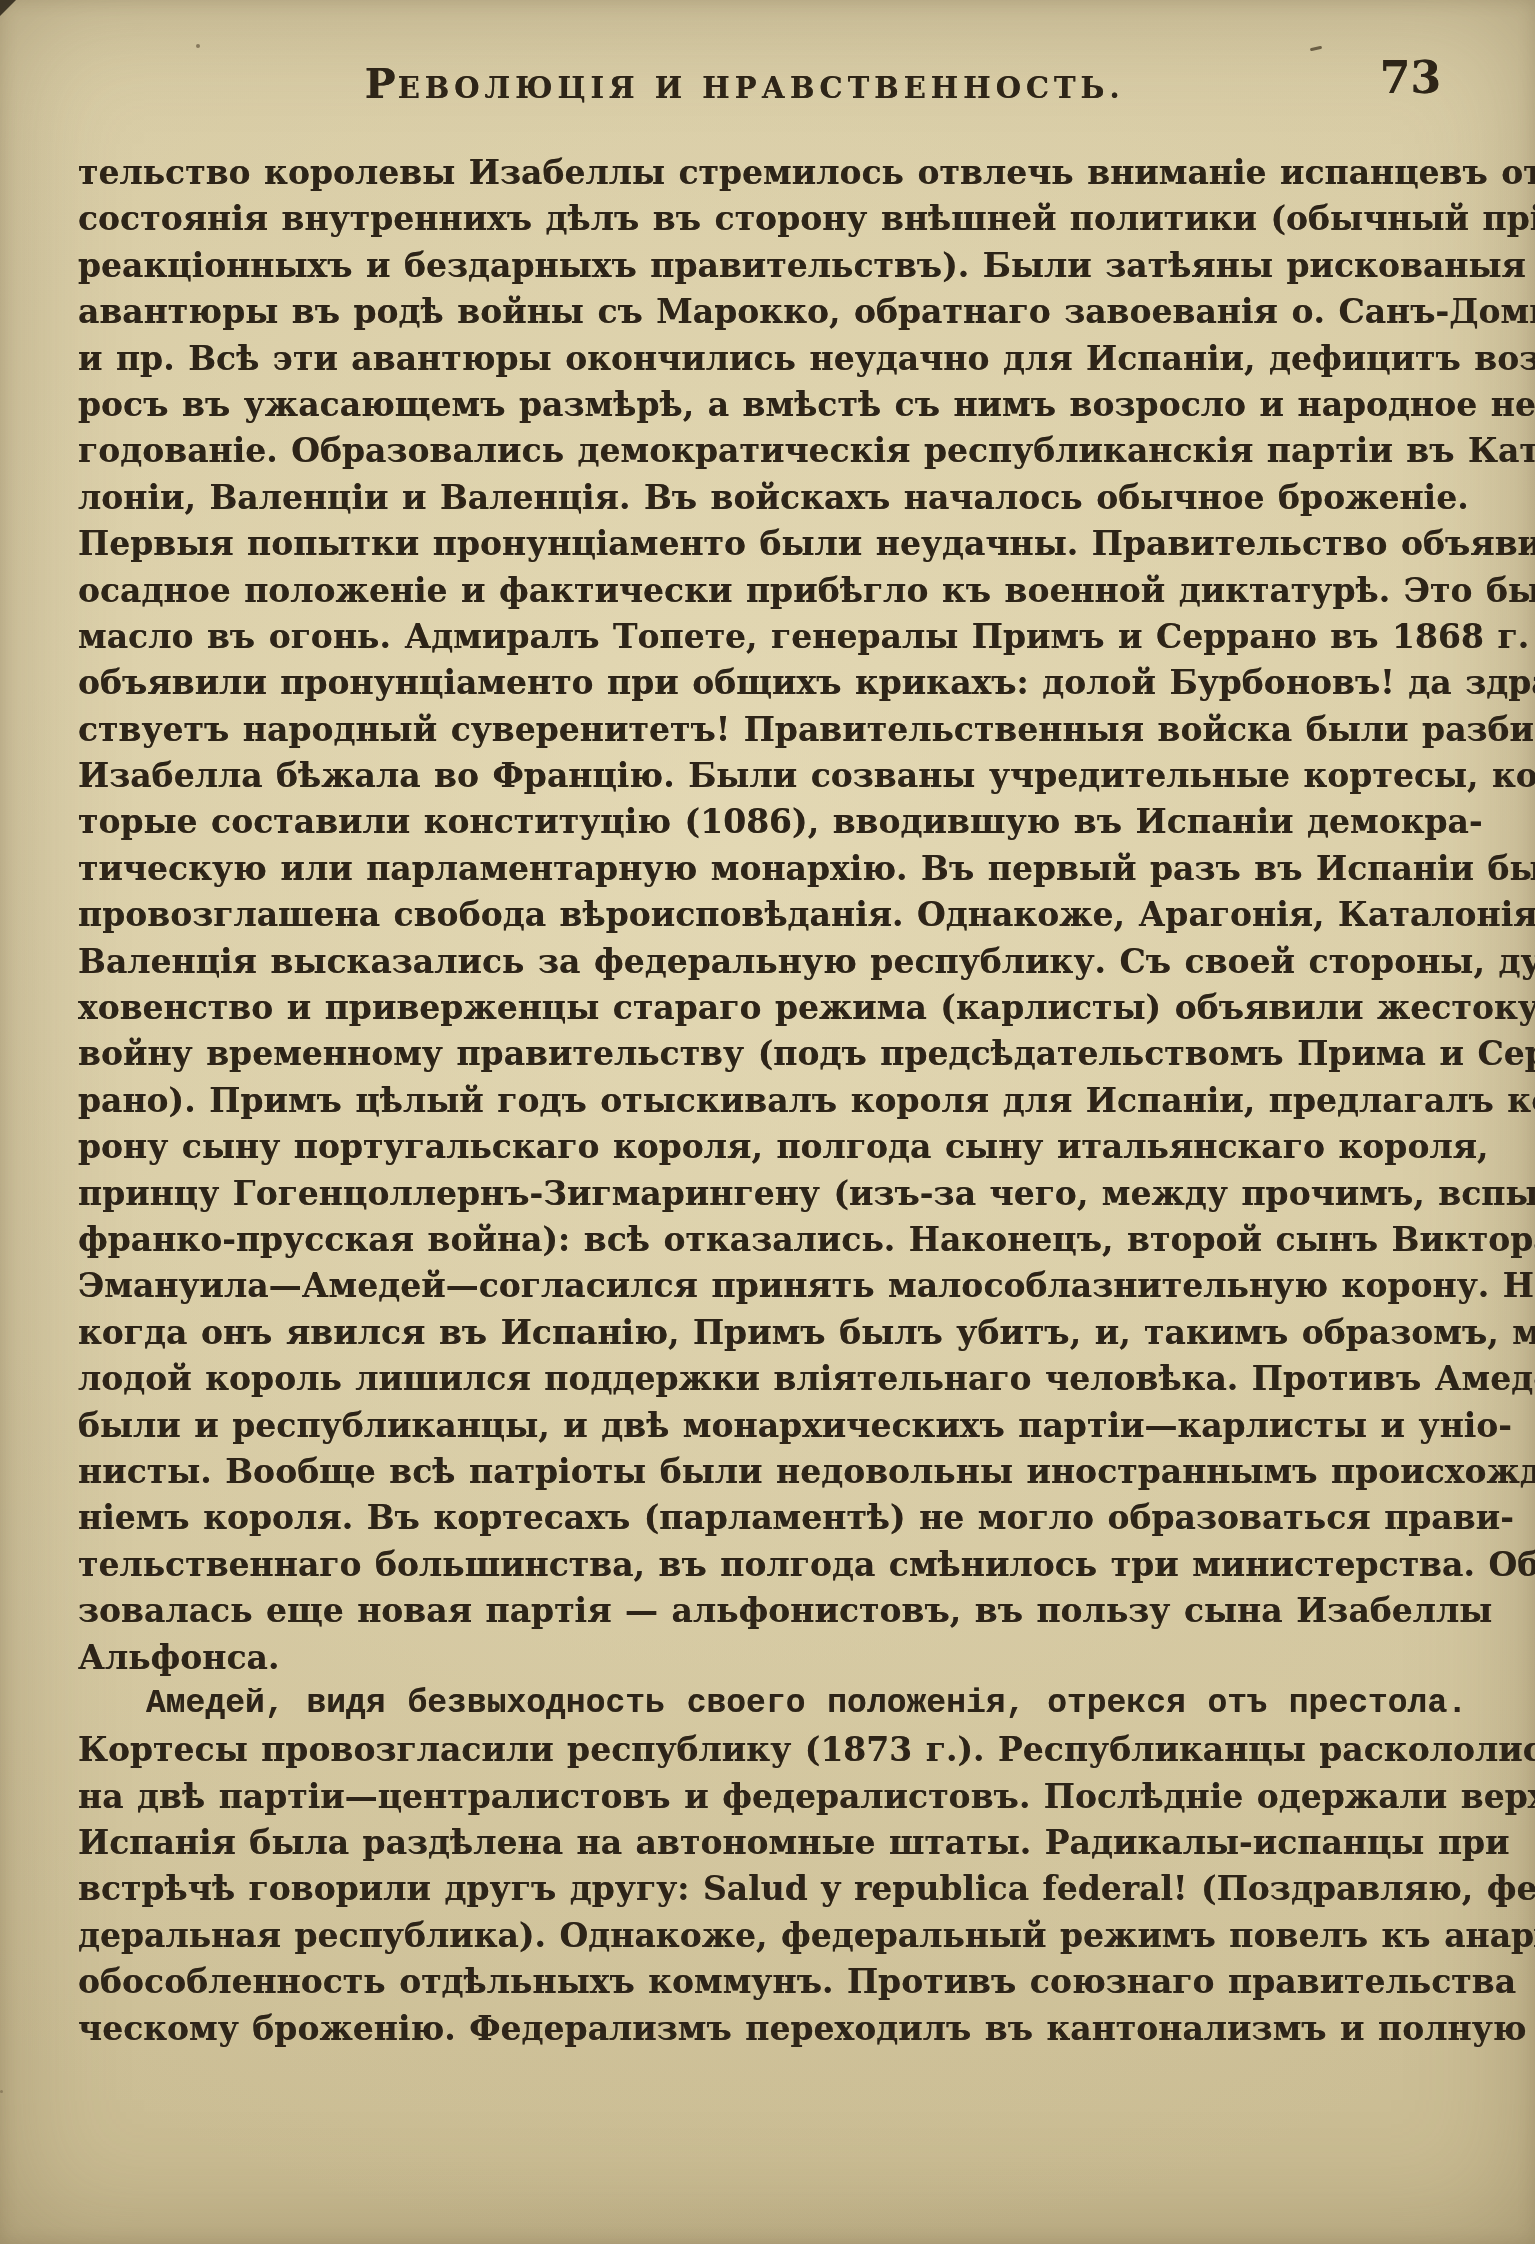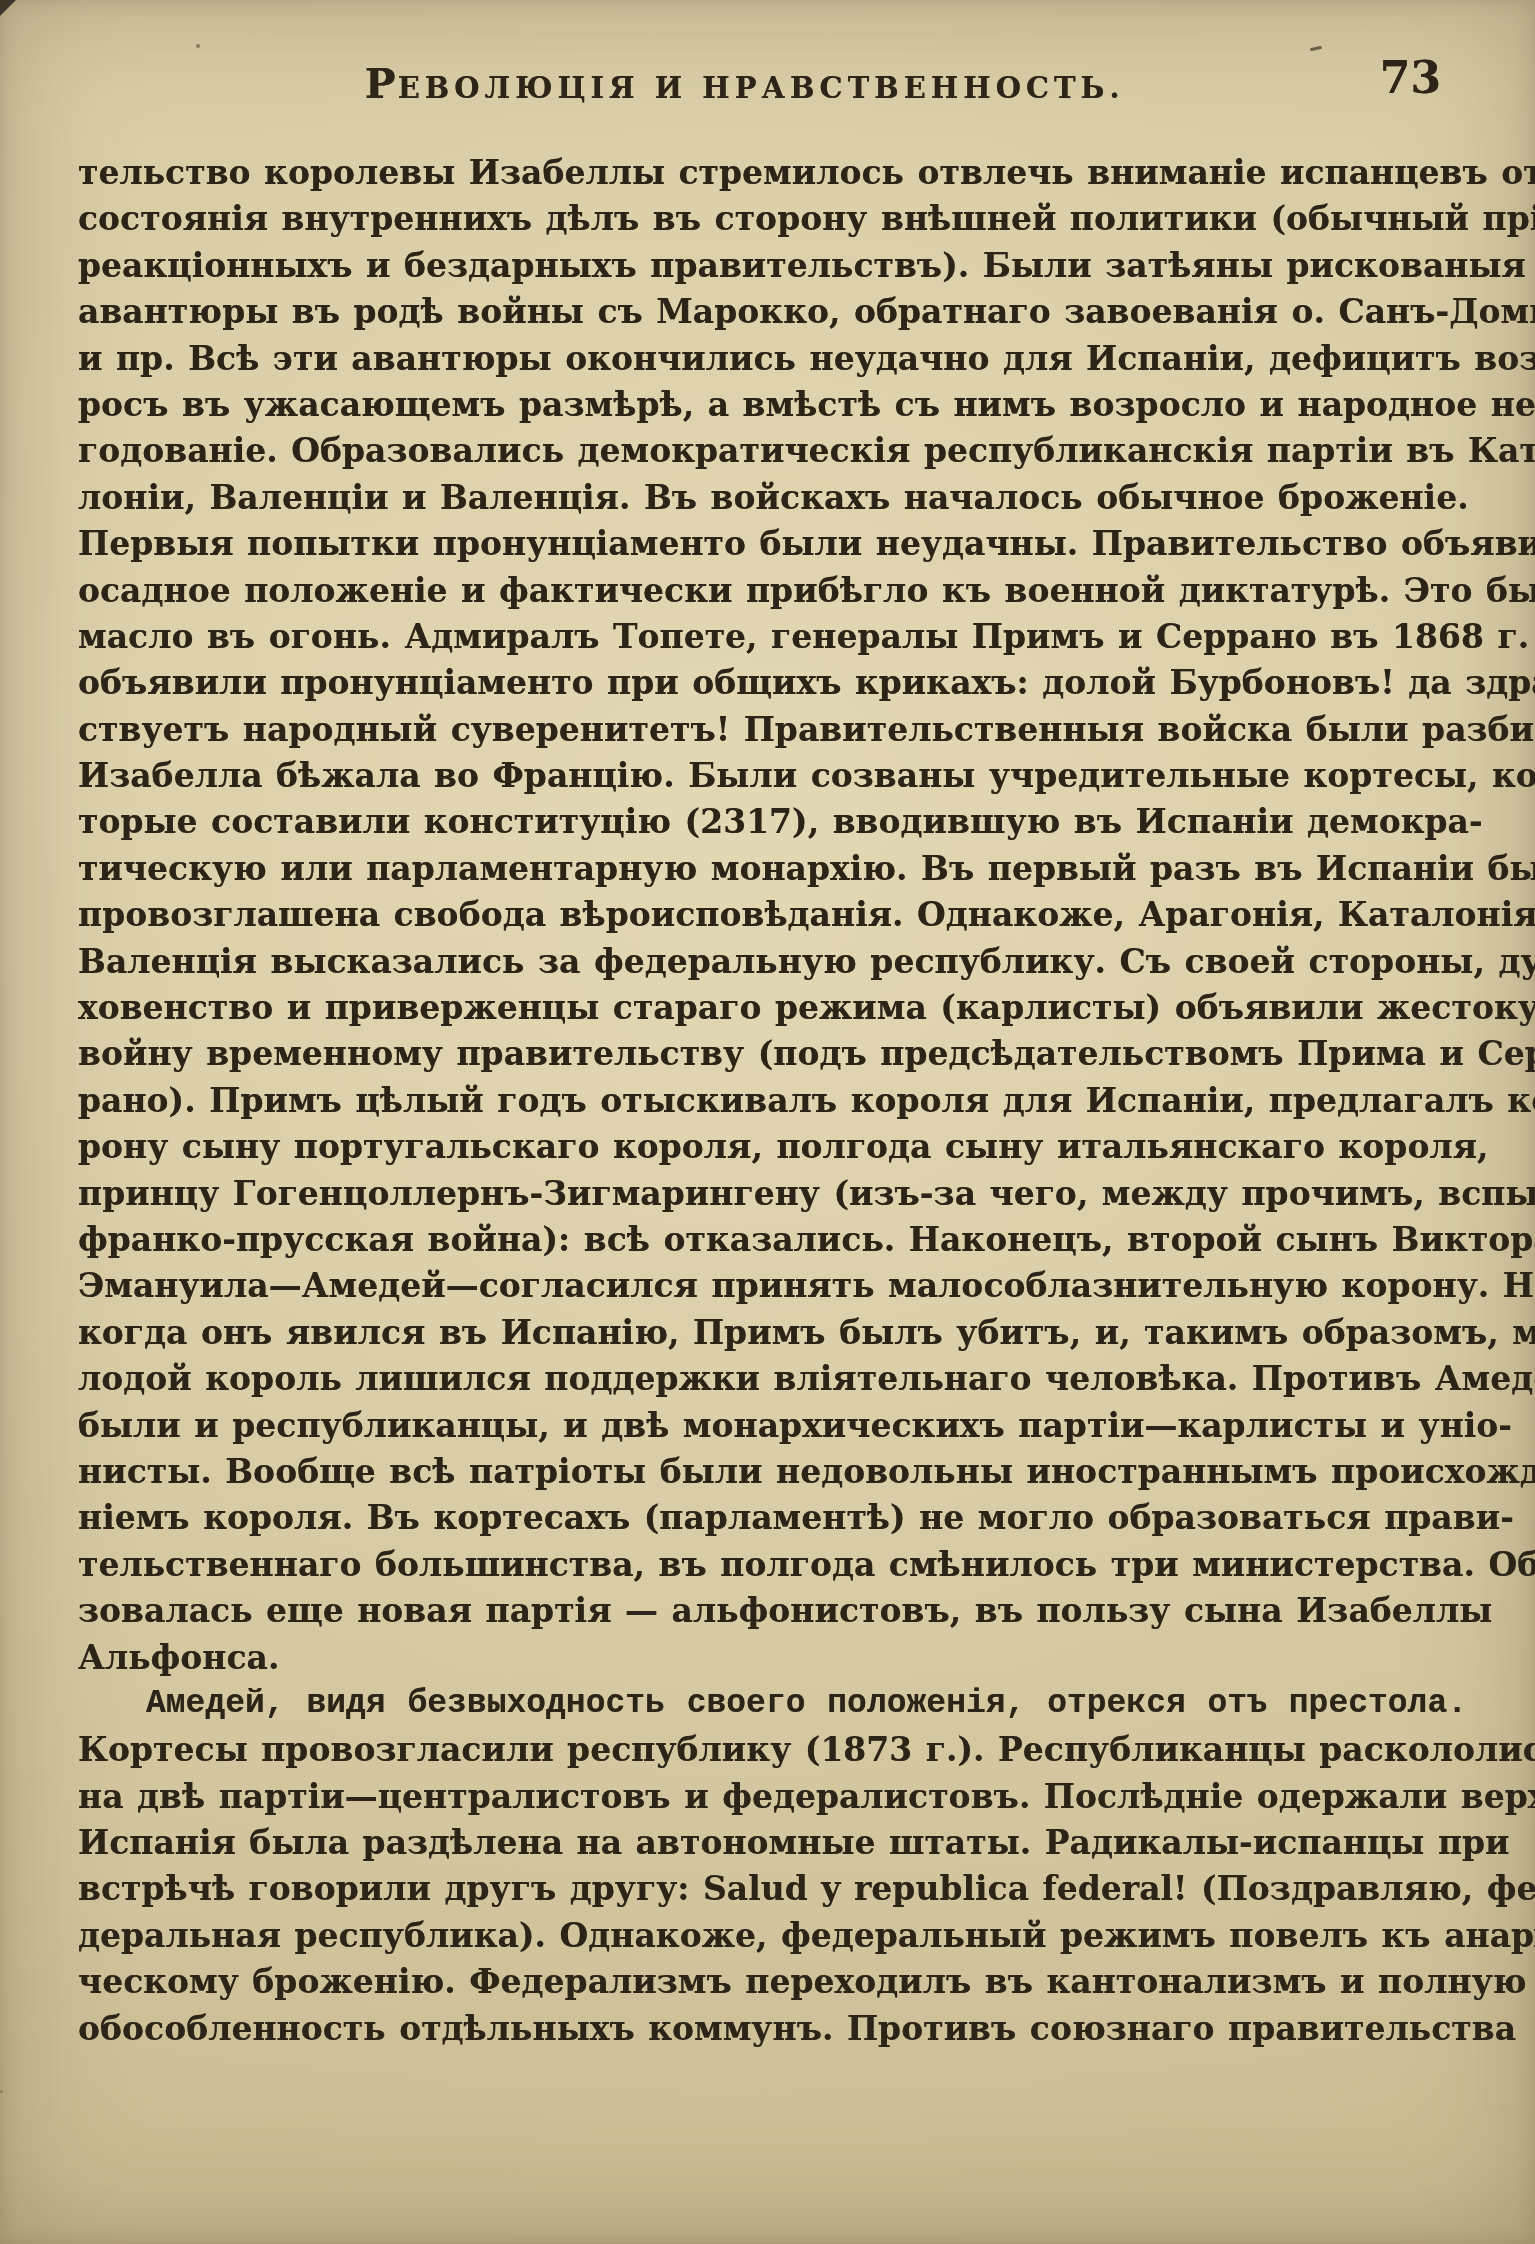--- a/index.html
+++ b/index.html
@@ -77,21 +77,21 @@
       <div class="line">и пр. Всѣ эти авантюры окончились неудачно для Испаніи, дефицитъ воз-</div>
       <div class="line">росъ въ ужасающемъ размѣрѣ, а вмѣстѣ съ нимъ возросло и народное не-</div>
       <div class="line">годованіе. Образовались демократическія республиканскія партіи въ Ката-</div>
       <div class="line">лоніи, Валенціи и Валенція. Въ войскахъ началось обычное броженіе.</div>
       <div class="line">Первыя попытки пронунціаменто были неудачны. Правительство объявило</div>
       <div class="line">осадное положеніе и фактически прибѣгло къ военной диктатурѣ. Это было</div>
       <div class="line">масло въ огонь. Адмиралъ Топете, генералы Примъ и Серрано въ 1868 г.</div>
       <div class="line">объявили пронунціаменто при общихъ крикахъ: долой Бурбоновъ! да здрав-</div>
       <div class="line">ствуетъ народный суверенитетъ! Правительственныя войска были разбиты,</div>
       <div class="line">Изабелла бѣжала во Францію. Были созваны учредительные кортесы, ко-</div>
-      <div class="line">торые составили конституцію (2317), вводившую въ Испаніи демокра-</div>
+      <div class="line">торые составили конституцію (1086), вводившую въ Испаніи демокра-</div>
       <div class="line">тическую или парламентарную монархію. Въ первый разъ въ Испаніи была</div>
       <div class="line">провозглашена свобода вѣроисповѣданія. Однакоже, Арагонія, Каталонія и</div>
       <div class="line">Валенція высказались за федеральную республику. Съ своей стороны, ду-</div>
       <div class="line">ховенство и приверженцы стараго режима (карлисты) объявили жестокую</div>
       <div class="line">войну временному правительству (подъ предсѣдательствомъ Прима и Сер-</div>
       <div class="line">рано). Примъ цѣлый годъ отыскивалъ короля для Испаніи, предлагалъ ко-</div>
       <div class="line">рону сыну португальскаго короля, полгода сыну итальянскаго короля,</div>
       <div class="line">принцу Гогенцоллернъ-Зигмарингену (изъ-за чего, между прочимъ, вспыхнула</div>
       <div class="line">франко-прусская война): всѣ отказались. Наконецъ, второй сынъ Виктора-</div>
       <div class="line">Эмануила—Амедей—согласился принять малособлазнительную корону. Но,</div>
@@ -102,17 +102,17 @@
       <div class="line">ніемъ короля. Въ кортесахъ (парламентѣ) не могло образоваться прави-</div>
       <div class="line">тельственнаго большинства, въ полгода смѣнилось три министерства. Обра-</div>
       <div class="line">зовалась еще новая партія — альфонистовъ, въ пользу сына Изабеллы</div>
       <div class="line no-just">Альфонса.</div>
       <div class="line indent">Амедей, видя безвыходность своего положенія, отрекся отъ престола.</div>
       <div class="line">Кортесы провозгласили республику (1873 г.). Республиканцы раскололись</div>
       <div class="line">на двѣ партіи—централистовъ и федералистовъ. Послѣдніе одержали верхъ:</div>
       <div class="line">Испанія была раздѣлена на автономные штаты. Радикалы-испанцы при</div>
       <div class="line">встрѣчѣ говорили другъ другу: Salud y republica federal! (Поздравляю, фе-</div>
       <div class="line">деральная республика). Однакоже, федеральный режимъ повелъ къ анархи-</div>
+      <div class="line">обособленность отдѣльныхъ коммунъ. Противъ союзнаго правительства</div>
       <div class="line">ческому броженію. Федерализмъ переходилъ въ кантонализмъ и полную</div>
-      <div class="line">обособленность отдѣльныхъ коммунъ. Противъ союзнаго правительства</div>
     </div>
 
 </div>
 
 </body></html>

